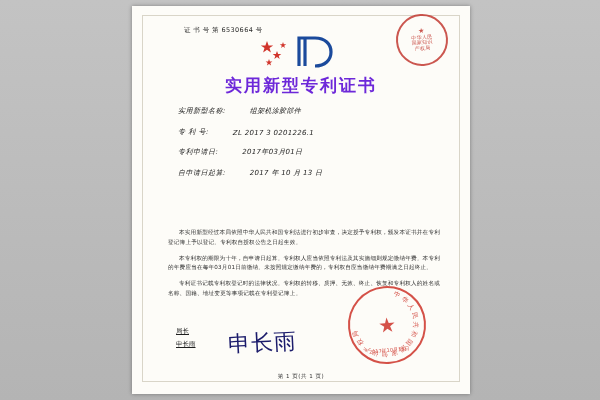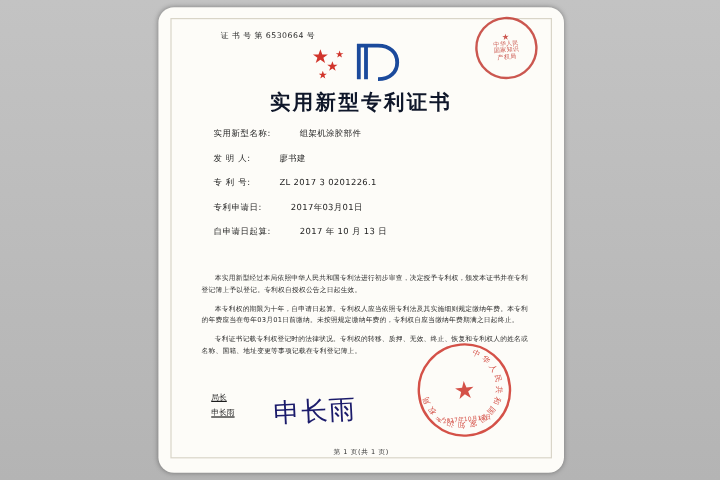--- a/index.html
+++ b/index.html
@@ -19,21 +19,20 @@
   }
   
   .sheet {
     position: absolute;
     left: 132px;
     top: 6px;
     width: 338px;
     height: 388px;
     background: #fdfcf8;
     box-shadow: 0 0 4px rgba(0,0,0,0.35);
-    border-radius: 13px;
   }
   .sheet-inner-border {
     position: absolute;
     left: 10px;
     top: 9px;
     right: 10px;
     bottom: 12px;
     border: 1px solid #d9d5c8;
   }
   
@@ -93,35 +92,36 @@
   .title {
     position: absolute;
     left: 0;
     right: 0;
     top: 68px;
     text-align: center;
     font-family: Liberation Mono, monospace;
     font-size: 17px;
     font-weight: bold;
     letter-spacing: 2px;
-    color: #0f172a;
+    color: #6d28d9;
   }
   
   .fields {
     position: absolute;
     left: 46px;
     top: 100px;
     right: 38px;
   }
   .field-row {
     display: flex;
-    align-items: center;
+    align-items: flex-end;
     margin-bottom: 10.5px;
     font-size: 7px;
     color: #222;
+    font-style: italic;
   }
   .field-label {
     white-space: nowrap;
     letter-spacing: .5px;
     color: #1d1d1d;
   }
   .field-value {
     margin-left: 24px;
     letter-spacing: .3px;
     color: #1d1d1d;
@@ -235,24 +235,20 @@
         <path d="M52 5 L52 33" stroke="#1b4a9c" stroke-width="3.2" fill="none"></path>
       </svg>
     </div>
 
     <div class="title">实用新型专利证书</div>
 
     <div class="fields">
       <div class="field-row">
         <span class="field-label">实用新型名称:</span>
         <span class="field-value">组架机涂胶部件</span>
-      </div>
-      <div class="field-row">
-        <span class="field-label">发 明 人:</span>
-        <span class="field-value">廖书建</span>
       </div>
       <div class="field-row">
         <span class="field-label">专 利 号:</span>
         <span class="field-value">ZL 2017 3 0201226.1</span>
       </div>
       <div class="field-row">
         <span class="field-label">专利申请日:</span>
         <span class="field-value">2017年03月01日</span>
       </div>
       <div class="field-row">

